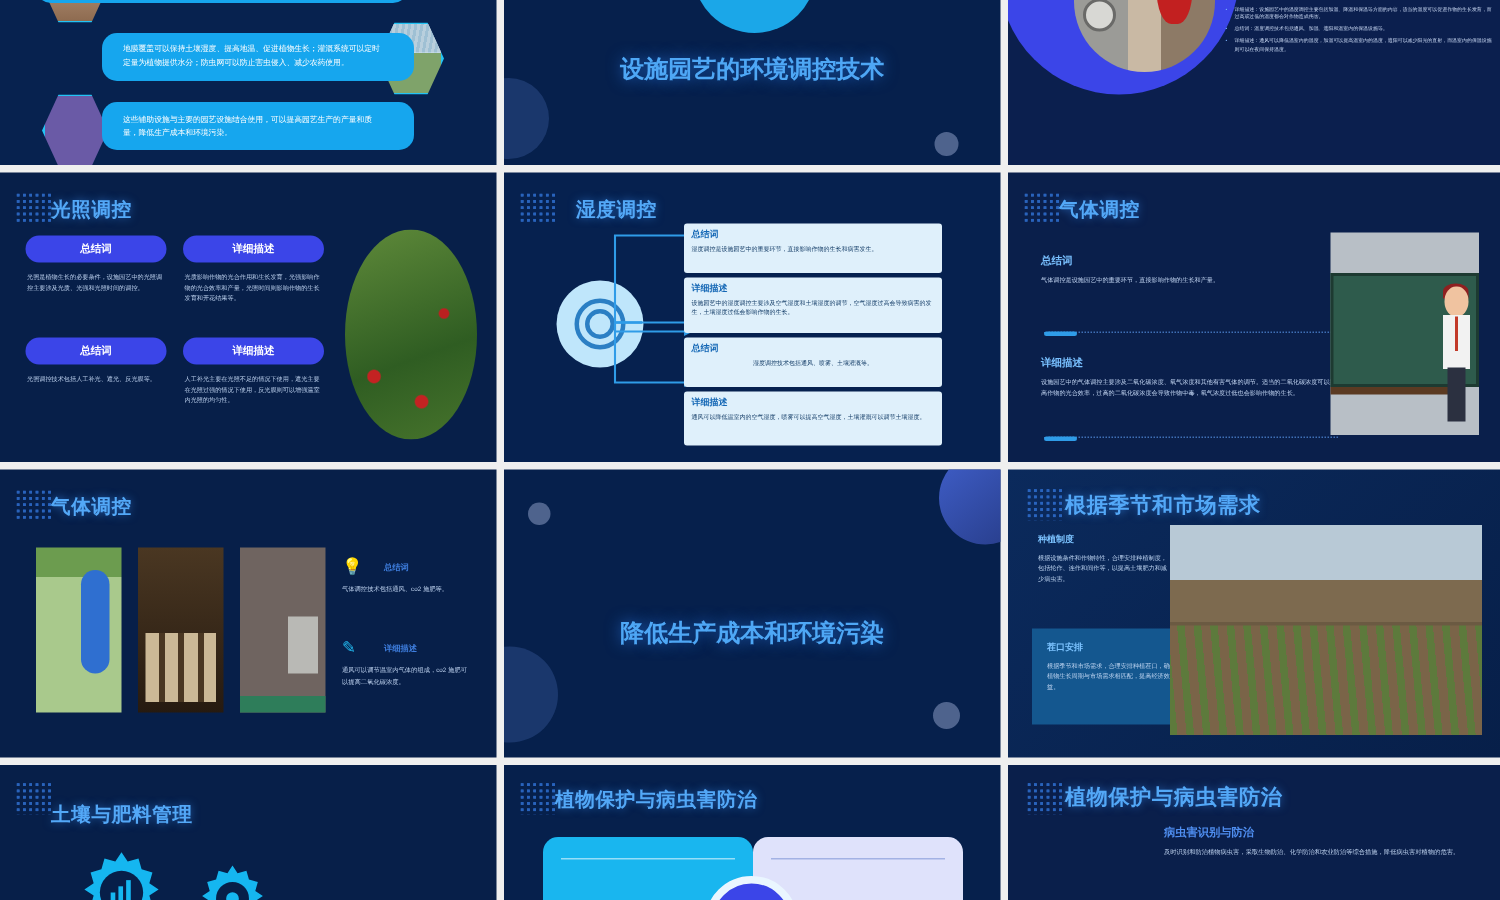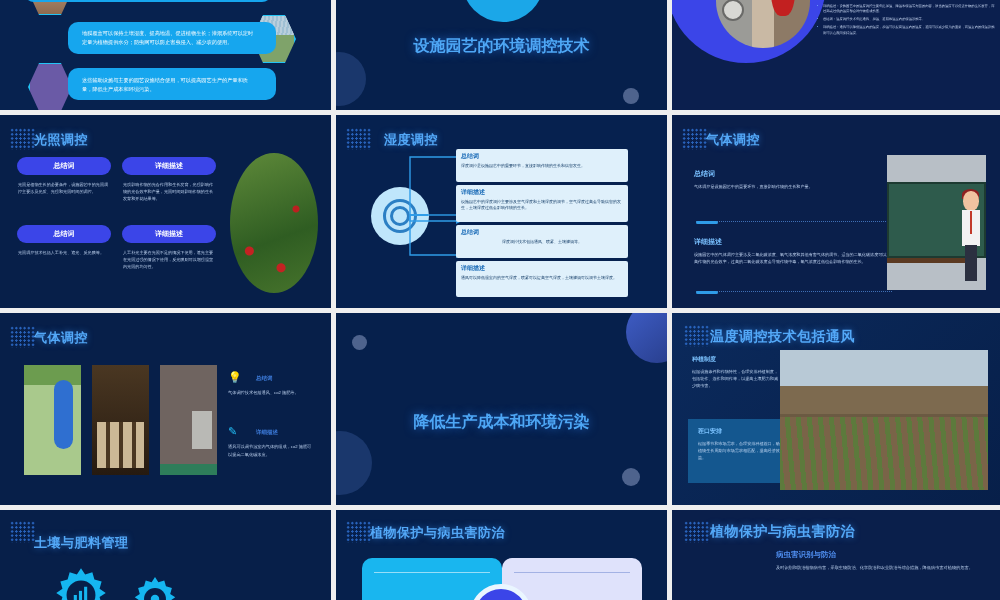--- a/index.html
+++ b/index.html
@@ -388,21 +388,21 @@
   <div class="slide s8">
     <div class="purplecirc" style="left:290px; top:-12px; width:62px; height:62px;"></div>
     <div class="dotcirc" style="left:16px; top:22px; width:15px; height:15px;"></div>
     <div class="softcirc" style="left:-28px; top:118px; width:64px; height:64px;"></div>
     <div class="dotcirc" style="left:286px; top:155px; width:18px; height:18px;"></div>
     <div class="secttitle" style="top:99px;">降低生产成本和环境污染</div>
   </div>
 
   <div class="slide s9">
     <div class="dotgrid" style="left:12px; top:12px;"></div>
-    <div class="ptitle glow" style="left:38px; top:15px; font-size:14px;">温度调控技术包括通风</div>
+    <div class="ptitle glow" style="left:38px; top:15px; font-size:14px;">根据季节和市场需求</div>
 
     <div style="position:absolute; left:20px; top:42px; width:86px;">
       <div class="h" style="margin-bottom:4px;">种植制度</div>
       <div class="t">根据设施条件和作物特性，合理安排种植制度，包括轮作、连作和间作等，以提高土壤肥力和减少病虫害。</div>
     </div>
 
     <div class="card" style="left:16px; top:106px; width:106px; height:64px; padding:8px 10px;">
       <div class="h" style="margin-bottom:4px;">茬口安排</div>
       <div class="t">根据季节和市场需求，合理安排种植茬口，确保植物生长周期与市场需求相匹配，提高经济效益。</div>
     </div>

